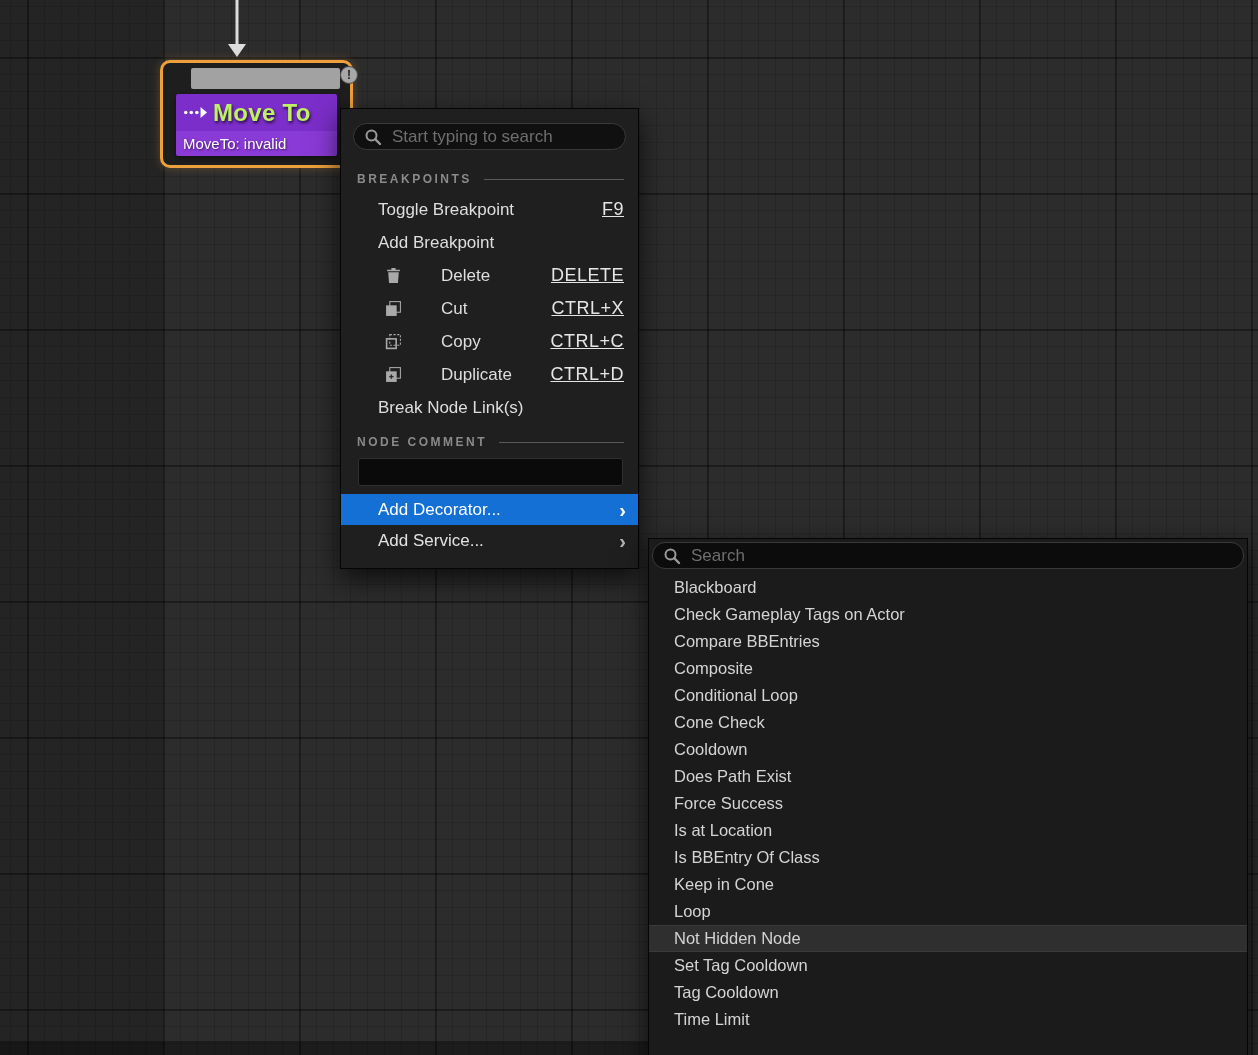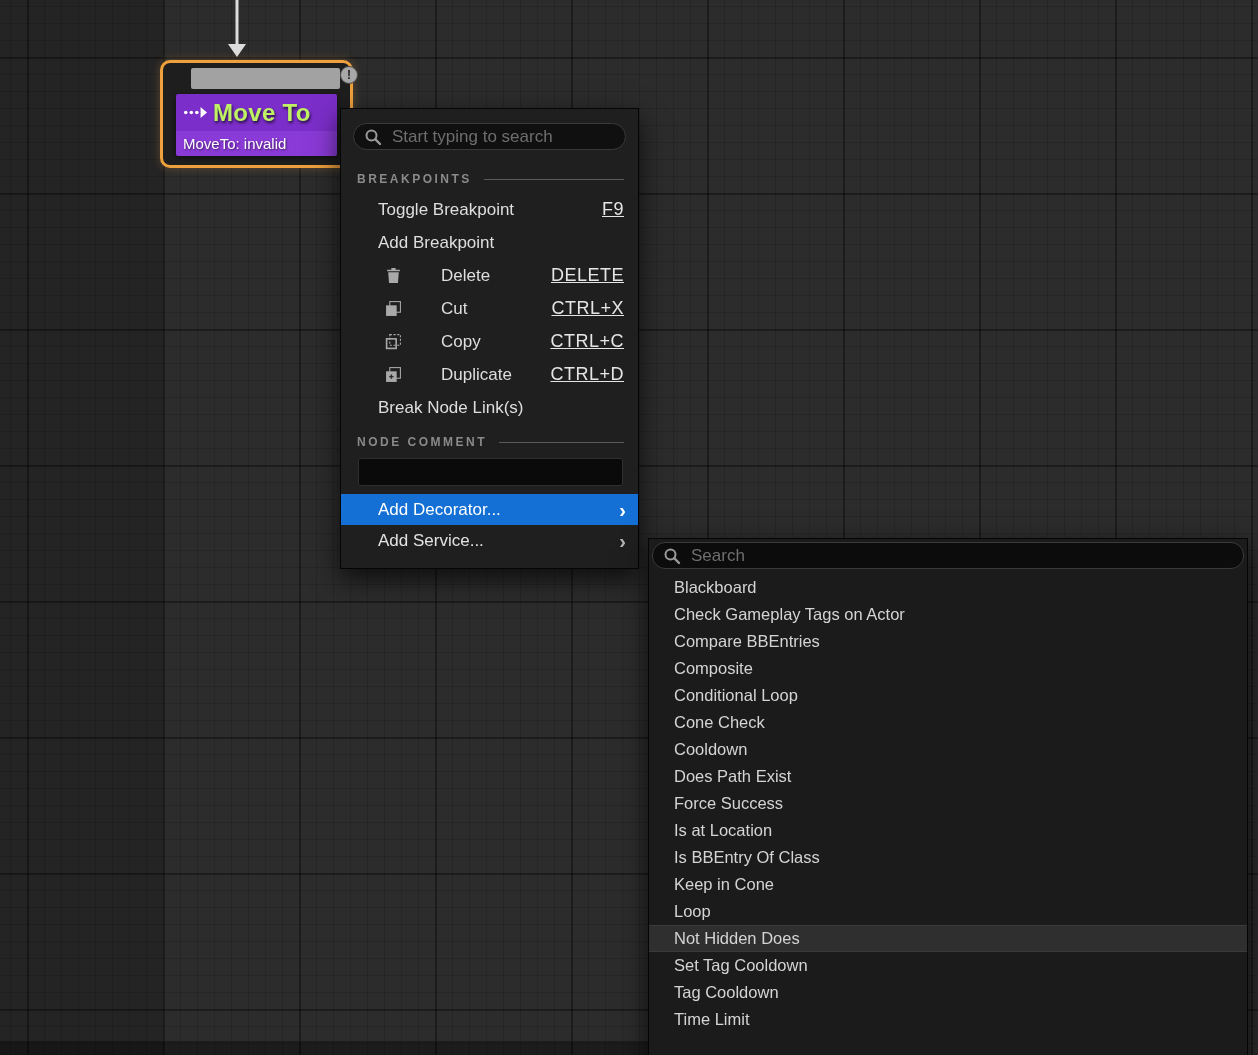--- a/index.html
+++ b/index.html
@@ -203,20 +203,20 @@
       <div class="submenu-item">Composite</div>
       <div class="submenu-item">Conditional Loop</div>
       <div class="submenu-item">Cone Check</div>
       <div class="submenu-item">Cooldown</div>
       <div class="submenu-item">Does Path Exist</div>
       <div class="submenu-item">Force Success</div>
       <div class="submenu-item">Is at Location</div>
       <div class="submenu-item">Is BBEntry Of Class</div>
       <div class="submenu-item">Keep in Cone</div>
       <div class="submenu-item">Loop</div>
-      <div class="submenu-item hover">Not Hidden Does</div>
+      <div class="submenu-item hover">Not Hidden Node</div>
       <div class="submenu-item">Set Tag Cooldown</div>
       <div class="submenu-item">Tag Cooldown</div>
       <div class="submenu-item">Time Limit</div>
     </div>
   </div>
 
 </div>
 
 </body></html>

